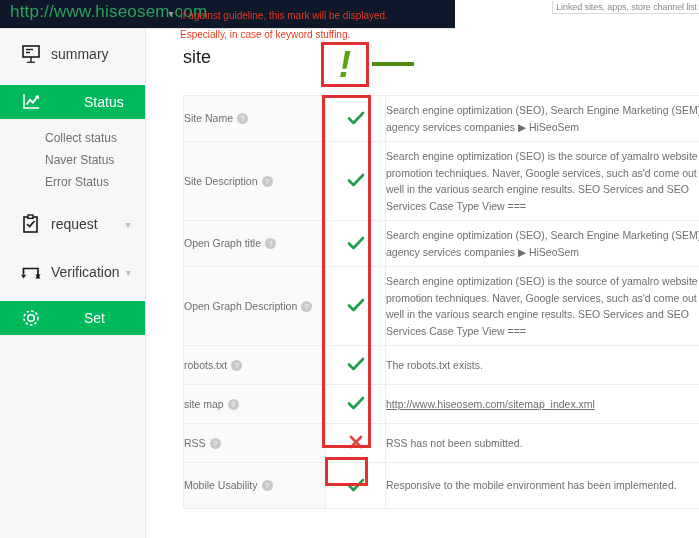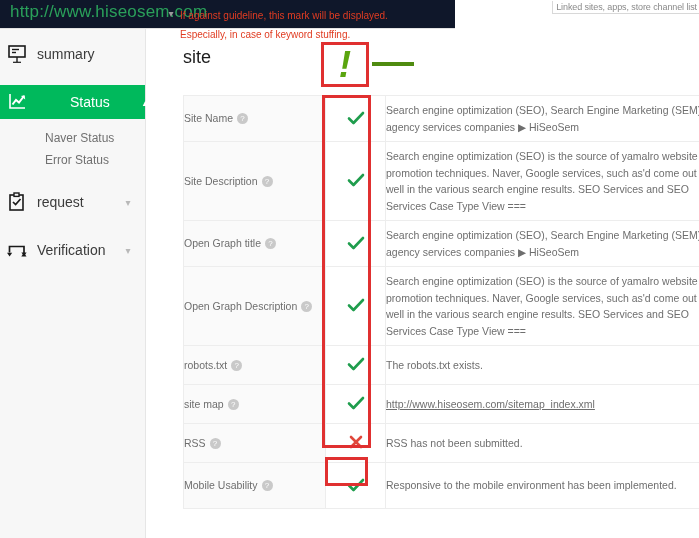--- a/index.html
+++ b/index.html
@@ -74,21 +74,21 @@
     background: #f7f7f7;
     border-right: 1px solid #e6e6e6;
     box-sizing: border-box;
     z-index: 3;
   }
   .nav-item {
     position: relative;
     height: 34px;
     display: flex;
     align-items: center;
-    padding-left: 6px;
+    padding-left: 20px;
     box-sizing: border-box;
     font-size: 14px;
     color: #3b3b3b;
     justify-content: space-between;
   }
   .nav-item.green {
     background: #00b95c;
     color: #ffffff;
     gap: 33px;
   }
@@ -314,20 +314,23 @@
         <polygon points="18.6,4.2 19.2,8.4 14.9,5.1" fill="#ffffff"></polygon>
       </svg>
     </span>
     <span class="nav-label">Status</span>
     <span class="chev">▴</span>
   </div>
 
   <div class="nav-gap-8"></div>
 
   <div class="sub-item">
+    <span>Collect status</span>
+  </div>
+  <div class="sub-item">
     <span>Naver Status</span>
   </div>
   <div class="sub-item">
     <span>Error Status</span>
   </div>
 
   <div class="nav-gap-14"></div>
 
   <div class="nav-item">
     <span class="nav-icon">
@@ -351,20 +354,31 @@
         <polygon points="15.3,13.8 20.5,13.8 17.9,17.5" fill="#1a1a1a" transform="rotate(180 17.9 15.6)"></polygon>
         <polygon points="15.4,13.6 20.6,13.6 18,17.3" fill="#1a1a1a"></polygon>
       </svg>
     </span>
     <span class="nav-label">Verification</span>
     <span class="chev">▾</span>
   </div>
 
   <div class="nav-gap-12"></div>
 
+  <div class="nav-item green">
+    <span class="nav-icon">
+      <svg width="22" height="22" viewBox="0 0 22 22">
+        <g fill="none" stroke="#ffffff" stroke-width="1.6">
+          <circle cx="11" cy="11" r="3.3"></circle>
+          <circle cx="11" cy="11" r="7" stroke-dasharray="2.6 2.1"></circle>
+        </g>
+      </svg>
+    </span>
+    <span class="nav-label">Set</span>
+  </div>
 
 </div>
 
 <div id="main">
   <div id="page-title">site</div>
 
   <table id="report-table">
     <tbody>
 
       <tr style="height:46px;">

